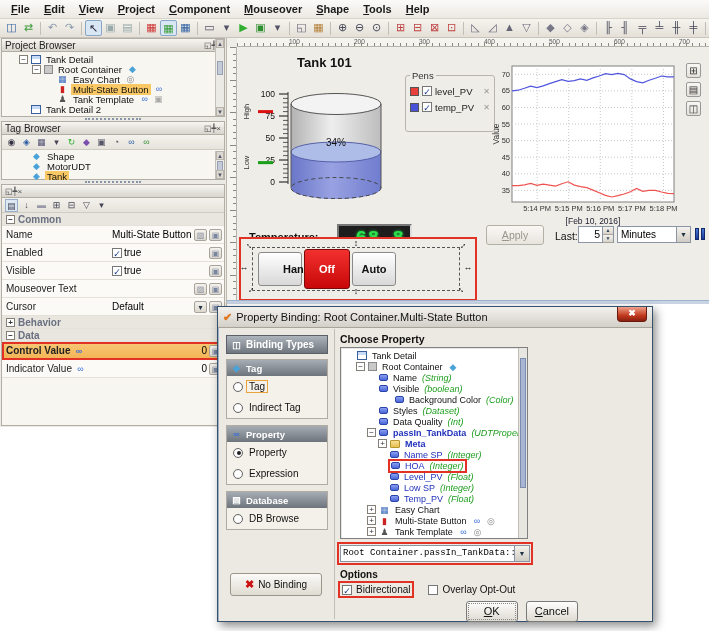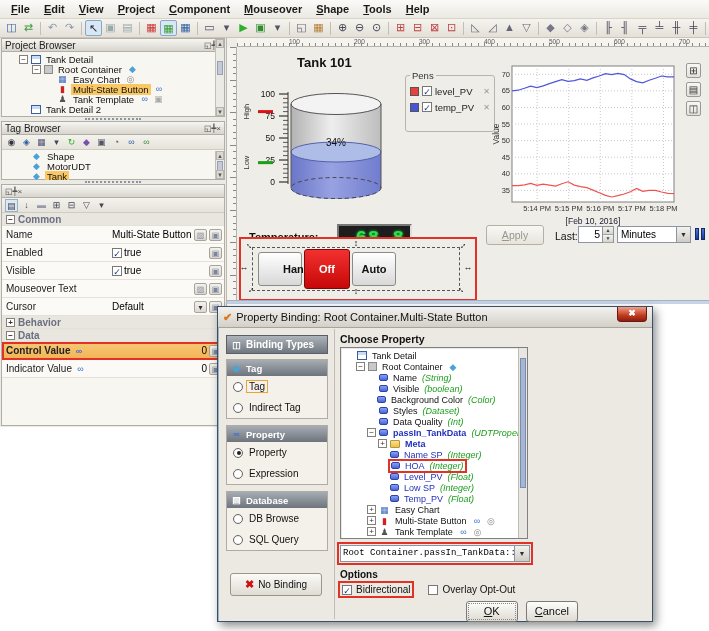--- a/index.html
+++ b/index.html
@@ -735,24 +735,20 @@
       </div>
       <div class="bgroup" style="top: 184px;">
         <div class="bgh">
           <span class="ic" style="color: rgb(255, 255, 255);">▤</span>
           <span>Database</span>
         </div>
         <div class="bopt">
           <span class="radio"></span>
           <span class="ol">DB Browse</span>
         </div>
-        <div class="bopt">
-          <span class="radio"></span>
-          <span class="ol">SQL Query</span>
-        </div>
       </div>
     </div>
   <div class="nobind">
     <span class="x">✖</span>
     <span>No Binding</span>
   </div>
   <div class="chooselbl">Choose Property</div>
   <div class="dtree" id="dtree">
     <div class="dsb">
         <div class="th"></div>
@@ -773,21 +769,21 @@
         <span class="ici i-prop"></span>
         <span class="lab">Name</span>
         <span class="typ">(String)</span>
       </div>
       <div class="trow" style="padding-left: 24px;">
         <span class="spx"></span>
         <span class="ici i-prop"></span>
         <span class="lab">Visible</span>
         <span class="typ">(boolean)</span>
       </div>
-      <div class="trow" style="padding-left: 22px;">
+      <div class="trow" style="padding-left: 40px;">
         <span class="spx"></span>
         <span class="ici i-prop"></span>
         <span class="lab">Background Color</span>
         <span class="typ">(Color)</span>
       </div>
       <div class="trow" style="padding-left: 24px;">
         <span class="spx"></span>
         <span class="ici i-prop"></span>
         <span class="lab">Styles</span>
         <span class="typ">(Dataset)</span>

